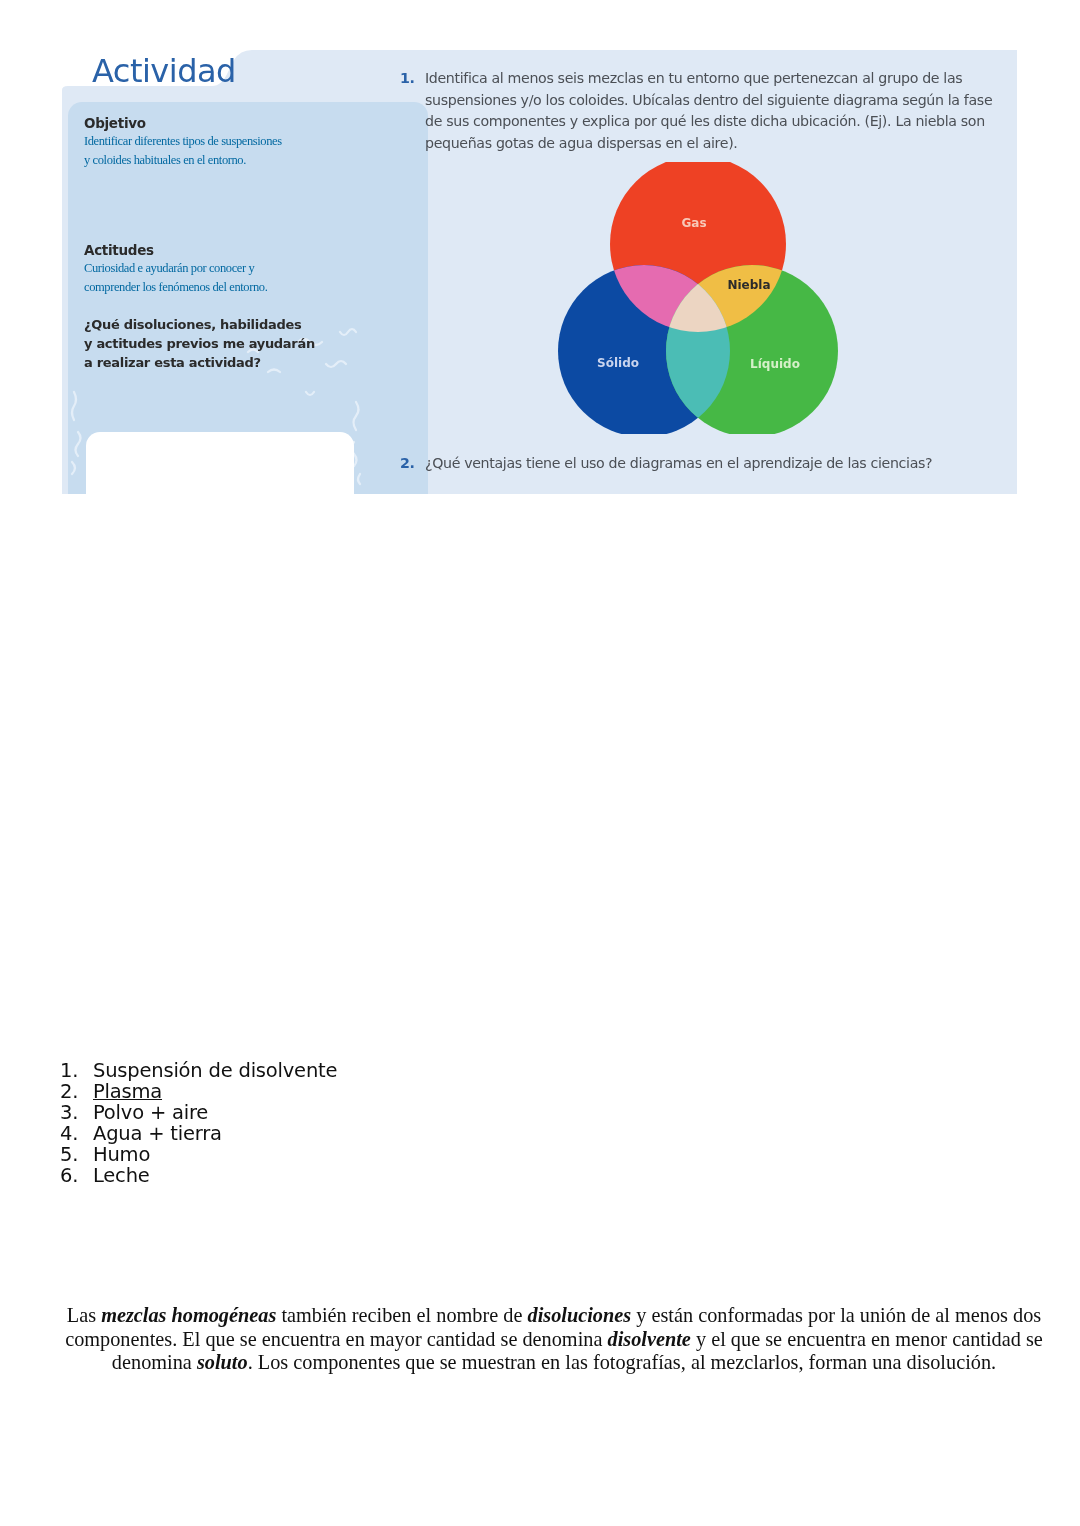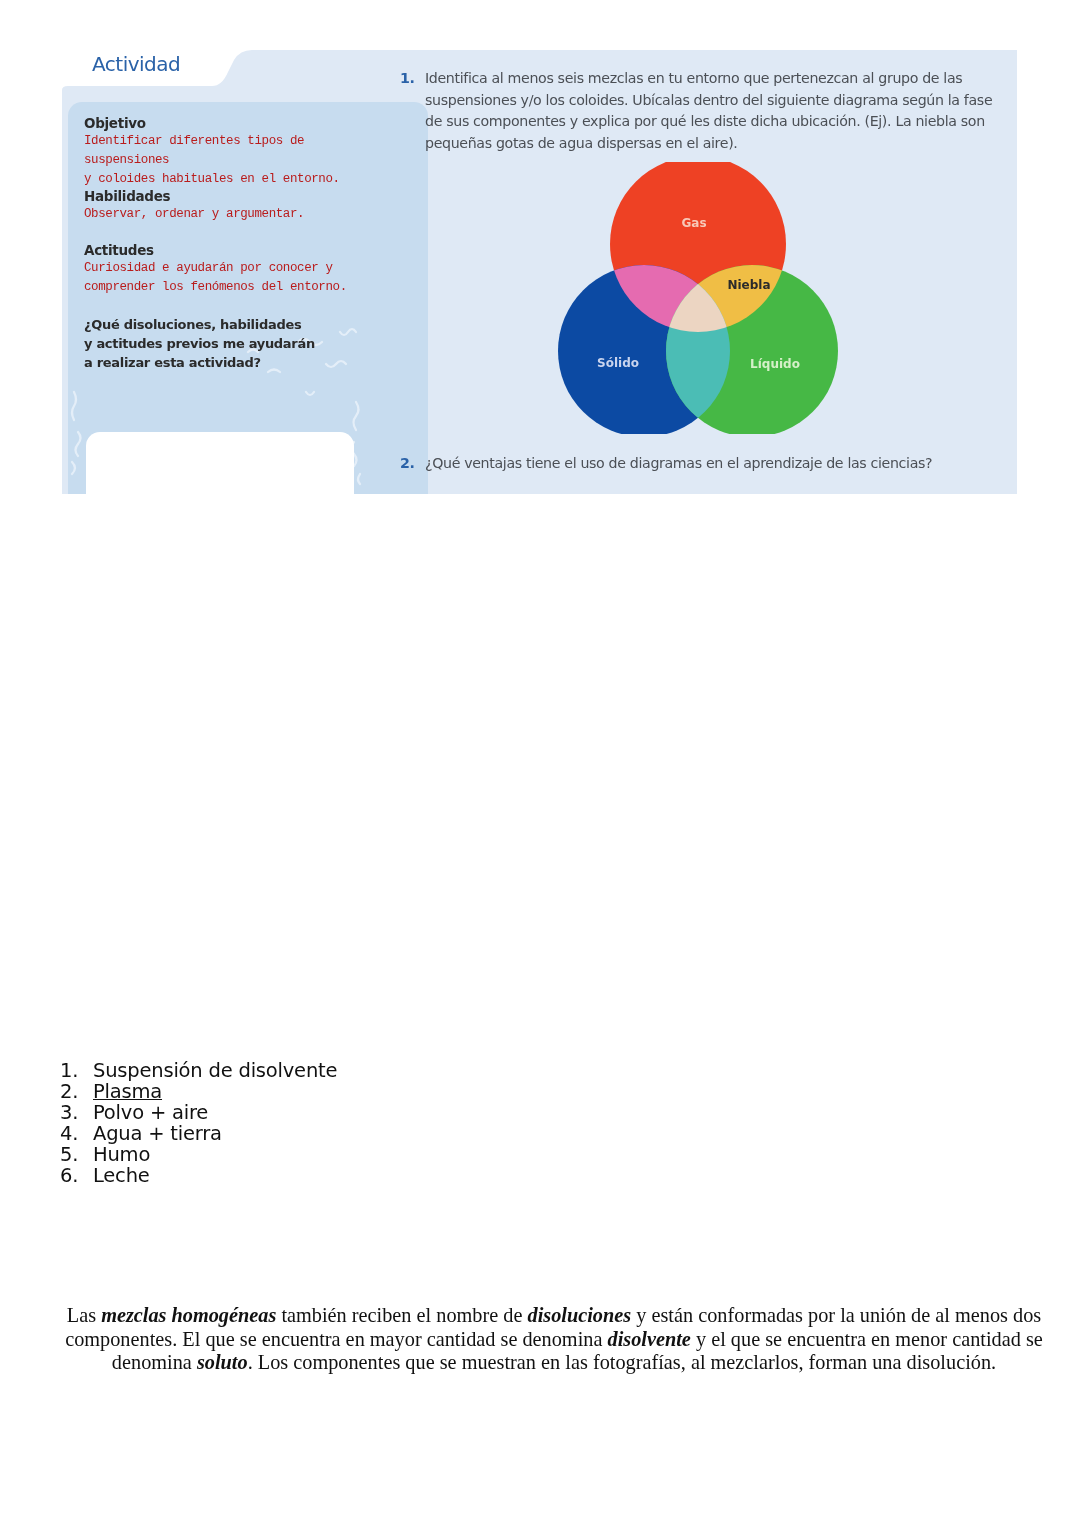--- a/index.html
+++ b/index.html
@@ -9,32 +9,32 @@
       font-family: "DejaVu Sans", sans-serif;
     }
     .activity {
       position: absolute; left: 62px; top: 50px; width: 955px; height: 444px;
     }
     .act-bg {
       position: absolute; left: 0; top: 0; width: 955px; height: 444px;
     }
     .act-title {
       position: absolute; left: 30px; top: 2px;
-      font-family: "DejaVu Sans", sans-serif; font-size: 20px; color: #2a62a8;
+      font-family: "DejaVu Sans", sans-serif; font-size: 32px; color: #2a62a8;
       letter-spacing: -0.5px;
     }
     .side {
       position: absolute; left: 6px; top: 52px; width: 360px; height: 392px;
       background: #c7dcef; border-radius: 14px 14px 0 0;
       overflow: hidden;
     }
     .side-pattern { position: absolute; left: 0; top: 0; width: 300px; height: 392px; }
     .side .sec { position: absolute; left: 16px; width: 285px; }
     .sec-h { font-family: "DejaVu Sans", sans-serif; font-weight: bold; font-size: 13.5px; color: #2b2b2b; line-height: 18px; letter-spacing: -0.3px; }
-    .sec-t { font-family: Liberation Mono, monospace; font-size: 12.5px; color: #b91c1c; line-height: 19px; letter-spacing: -0.4px; }
+    .sec-t { font-family: Liberation Serif, serif; font-size: 12.5px; color: #0369a1; line-height: 19px; letter-spacing: -0.4px; }
     .sec-q { font-family: "DejaVu Sans", sans-serif; font-weight: bold; font-size: 13px; color: #2b2b2b; line-height: 19px; letter-spacing: -0.3px; }
     .answer-box {
       position: absolute; left: 18px; top: 330px; width: 268px; height: 100px;
       background: #ffffff; border-radius: 14px;
     }
     .q {
       position: absolute; left: 338px; width: 612px;
       font-family: "DejaVu Sans", sans-serif; font-size: 14.2px; color: #4b4f55;
       line-height: 21.5px; letter-spacing: -0.35px;
     }
@@ -88,24 +88,20 @@
           <path d="M250 386 q8 -4 16 0"></path>
         <path d="M238 290 q4 6 8 0"></path>
           <path d="M180 250 q5 -5 10 0"></path>
       </g>
     </svg>
 
     <div class="sec" style="top:12px;">
       <div class="sec-h">Objetivo</div>
       <div class="sec-t">Identificar diferentes tipos de suspensiones</div>
       <div class="sec-t">y coloides habituales en el entorno.</div>
-    </div>
-    <div class="sec" style="top:85px;">
-      <div class="sec-h">Habilidades</div>
-      <div class="sec-t">Observar, ordenar y argumentar.</div>
     </div>
     <div class="sec" style="top:139px;">
       <div class="sec-h">Actitudes</div>
       <div class="sec-t">Curiosidad e ayudarán por conocer y</div>
       <div class="sec-t">comprender los fenómenos del entorno.</div>
     </div>
     <div class="sec" style="top:213px;">
       <div class="sec-q">¿Qué disoluciones, habilidades</div>
       <div class="sec-q">y actitudes previos me ayudarán</div>
       <div class="sec-q">a realizar esta actividad?</div>

